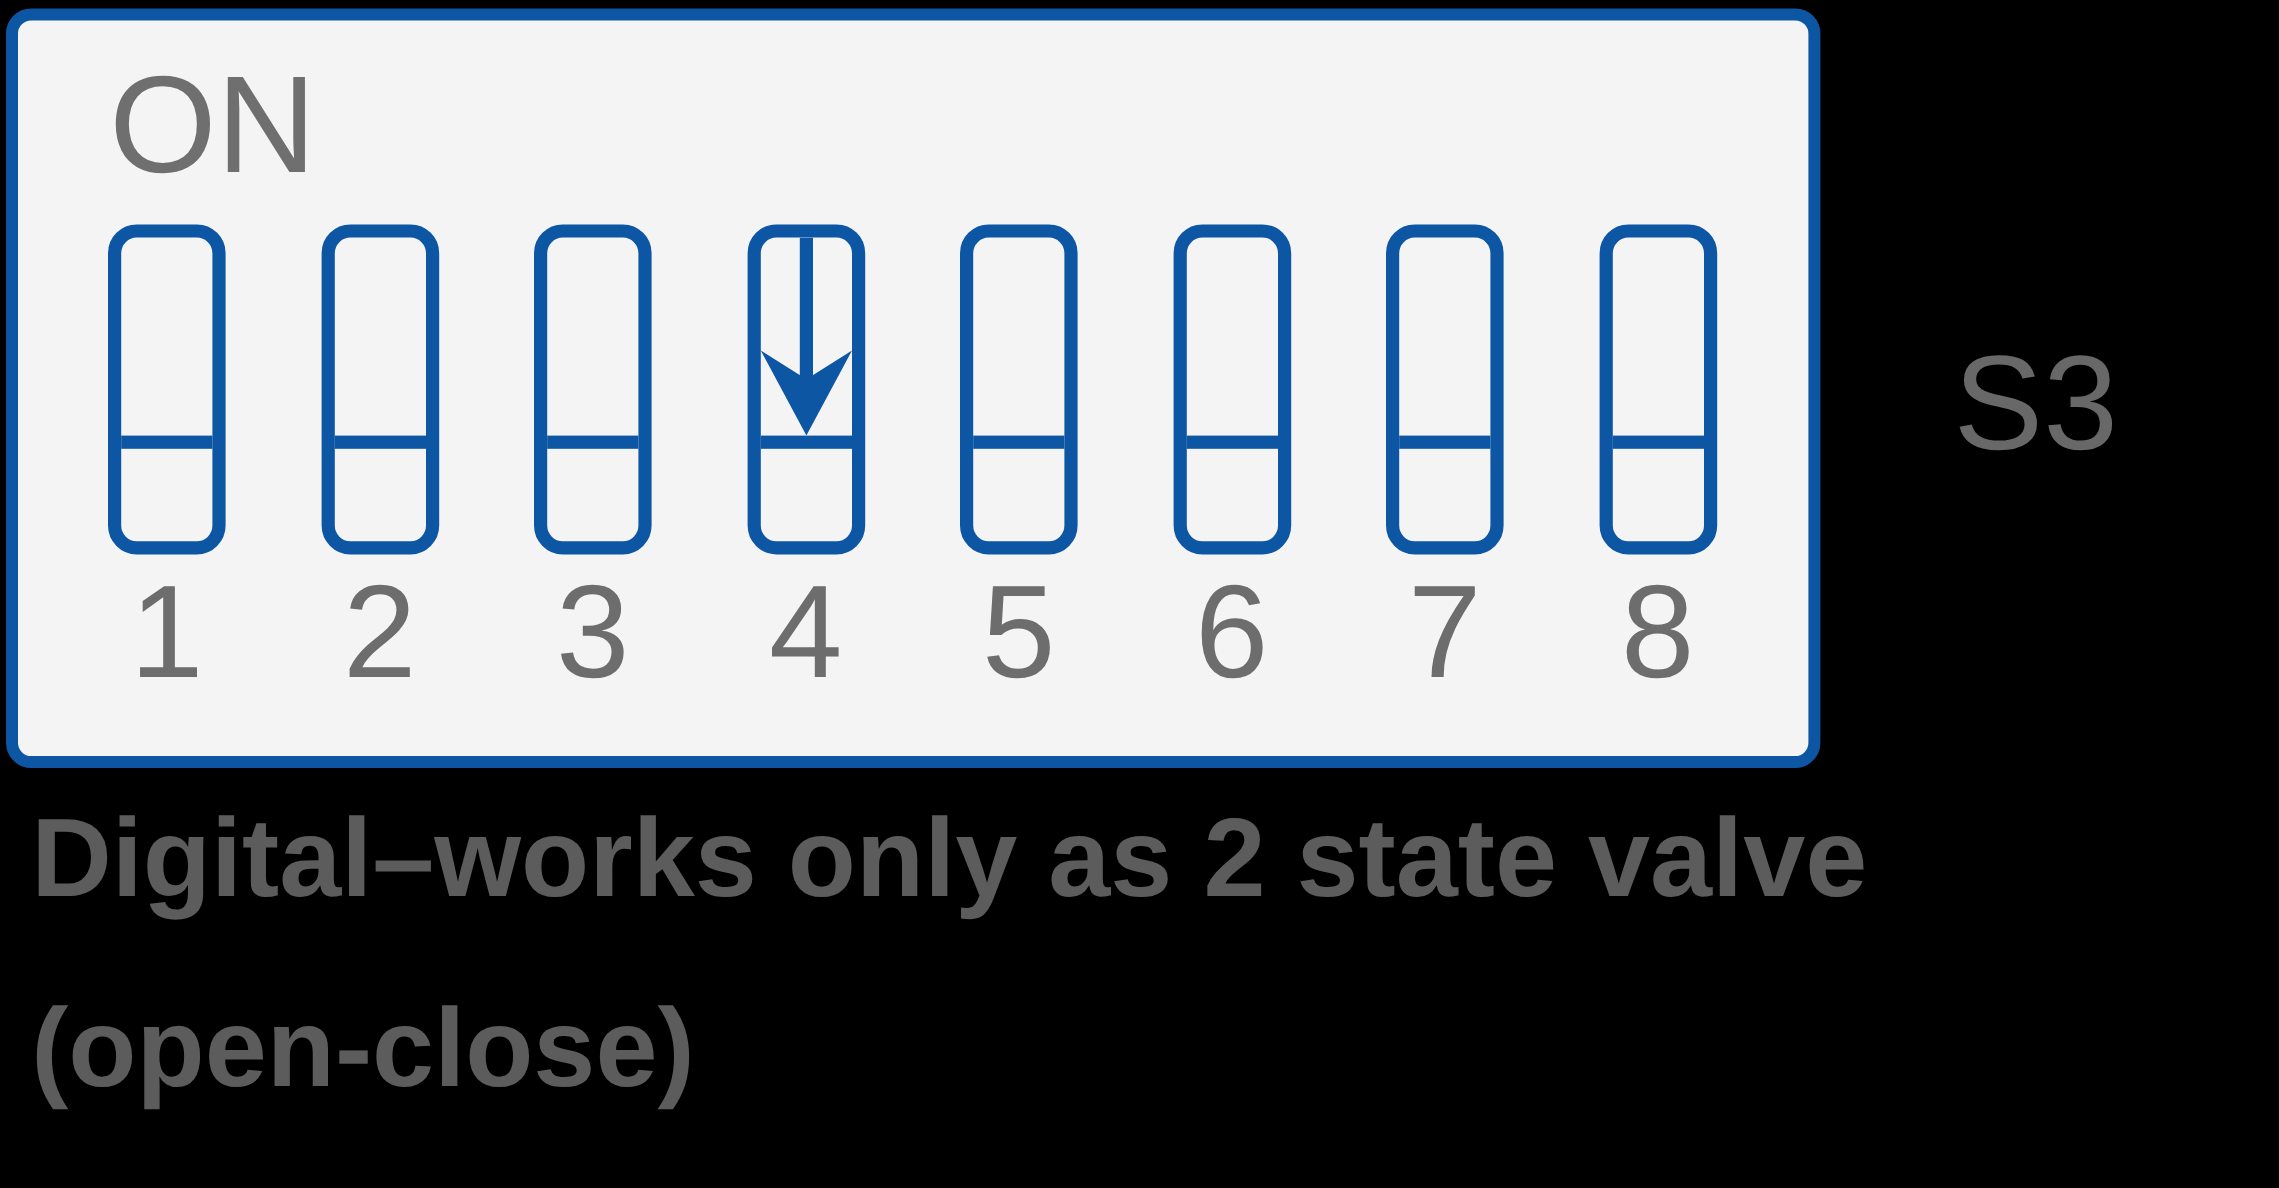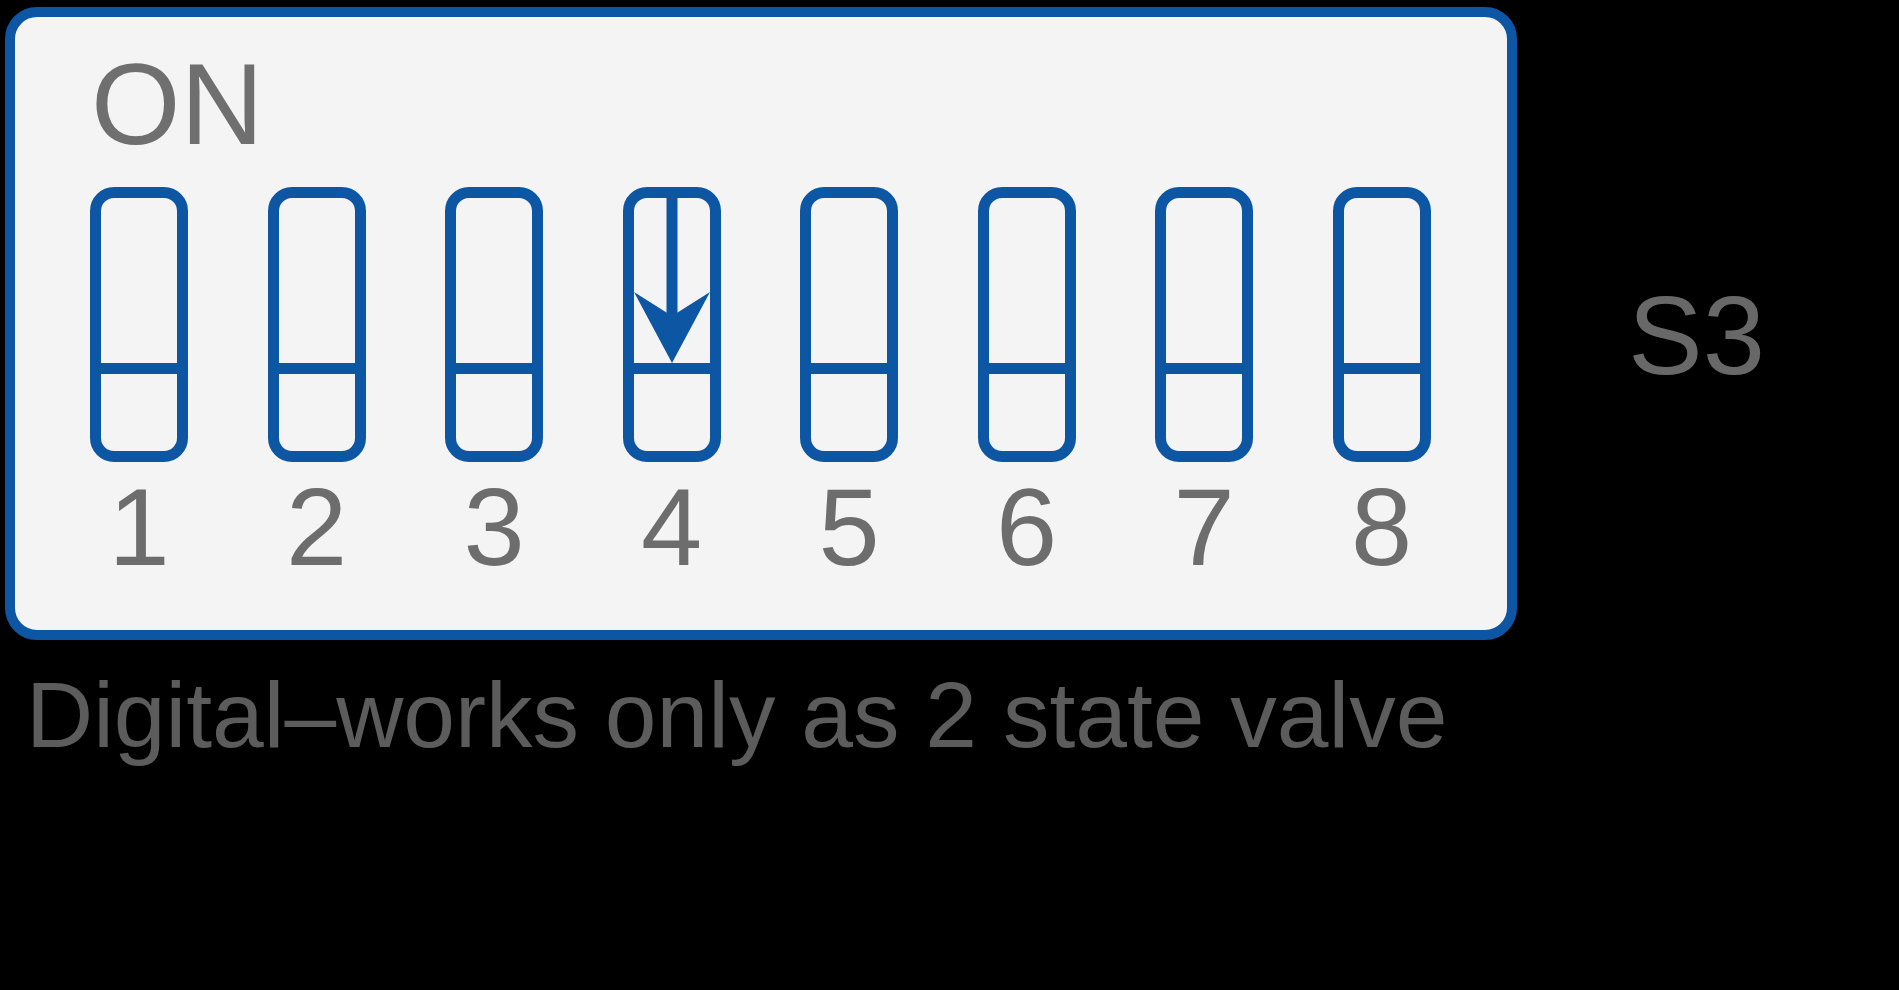--- a/index.html
+++ b/index.html
@@ -17,21 +17,21 @@
   }
   .panel {
     position: absolute;
     left: 5px;
     top: 7px;
     width: 1512px;
     height: 633px;
     box-sizing: border-box;
     background: var(--panel-bg, #f4f4f5);
     border: 10px solid var(--switch-blue, #0d56a4);
-    border-radius: 32px;
+    border-radius: 21px;
     padding-left: 44px;
   }
   .on-label {
     position: absolute;
     left: 76px;
     top: 24px;
     font-size: 115px;
     line-height: 1.1;
     color: var(--label-gray, #6f6f6f);
   }
@@ -79,21 +79,21 @@
     font-size: 112px;
     line-height: 1;
     color: var(--side-label-gray, #686868);
     margin-top: 32px;
   }
   .caption {
     position: absolute;
     left: 26px;
     top: 636px;
     font-size: 93px;
-    font-weight: normal;
+    font-weight: bold;
     line-height: 1.7;
     color: var(--caption-gray, #5c5c5c);
     white-space: nowrap;
   }
 </style>
 </head>
 <body>
 
 <div class="stage">
   <div class="panel">
@@ -136,14 +136,15 @@
       <div class="dip-switch" style="left: 1332.5px;">
         <div class="divider"></div>
       </div>
       <div class="switch-number" style="left: 1292.5px;">8</div>
     </div>
 
   <div class="side-label">S3</div>
 
   <div class="caption">
     <div>Digital–works only as 2 state valve</div>
+    <div>(open-close)</div>
   </div>
 </div>
 
 </body></html>

